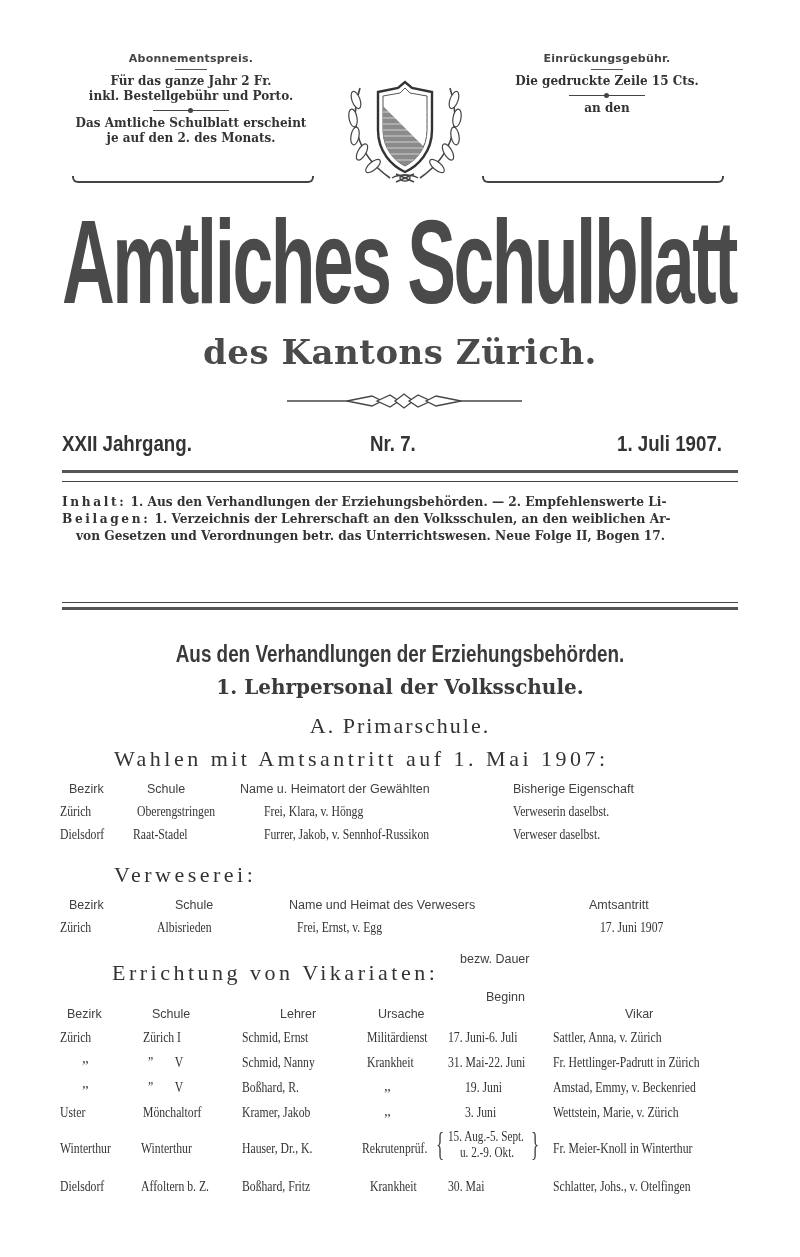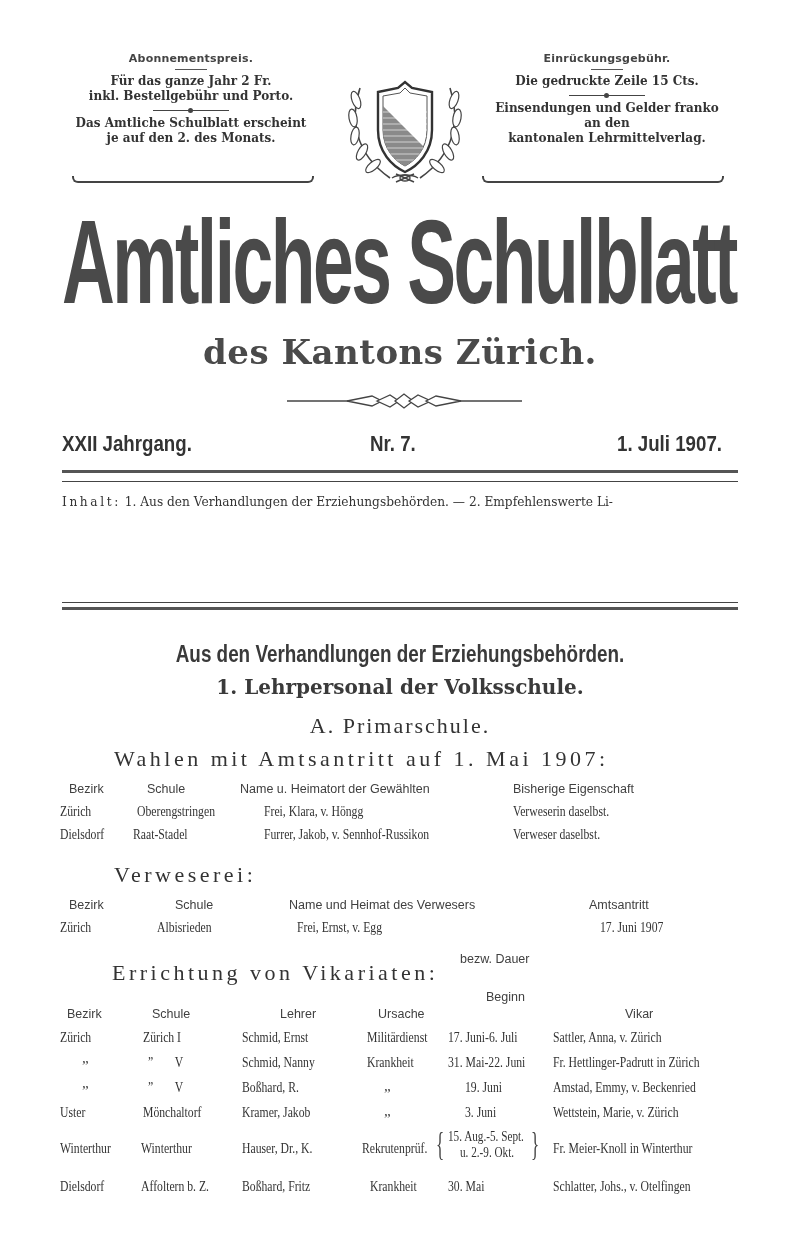--- a/index.html
+++ b/index.html
@@ -20,21 +20,21 @@
   .brace .l { left: 0; border-left: 2px solid #444; border-bottom-left-radius: 6px; }
   .brace .r { right: 0; border-right: 2px solid #444; border-bottom-right-radius: 6px; }
   .title-main {
     font-family: "Liberation Sans", sans-serif; font-weight: bold; font-size: 118px; letter-spacing: -4px;
     color: #4a4a4a; transform: scaleX(0.62); transform-origin: left top; white-space: nowrap; line-height: 118px;
   }
   .title-sub { font-family: "DejaVu Serif", serif; font-weight: bold; font-size: 34px; color: #4a4a4a; letter-spacing: 0.5px; }
   .issue { font-family: "Liberation Sans", sans-serif; font-weight: bold; font-size: 22px; color: #333; transform: scaleX(0.85); transform-origin: left top; white-space: nowrap; }
   .thickrule { position: absolute; left: 62px; width: 676px; background: #555; }
   .thinrule { position: absolute; left: 62px; width: 676px; height: 1px; background: #444; }
-  .contents { font-family: "DejaVu Serif", serif; font-size: 12.2px; line-height: 17px; color: #333; font-weight: normal; }
+  .contents { font-family: "DejaVu Serif", serif; font-size: 12.2px; line-height: 17px; color: #333; font-weight: bold; }
   .contents .spaced { letter-spacing: 2.6px; }
   .contents .indent { padding-left: 14px; }
   .sec-head { font-family: "Liberation Sans", sans-serif; font-weight: bold; font-size: 23px; color: #3a3a3a; transform: scaleX(0.82); transform-origin: center top; white-space: nowrap; }
   .sec-sub { font-family: "DejaVu Serif", serif; font-weight: bold; font-size: 20px; color: #3a3a3a; }
   .sec-a { font-family: "Liberation Serif", serif; font-size: 22px; color: #333; letter-spacing: 2px; }
   .spaced-head { font-family: "Liberation Serif", serif; font-size: 22px; color: #333; letter-spacing: 3.5px; white-space: nowrap; }
   .th { font-family: Liberation Sans, sans-serif; font-size: 12.5px; color: #404040; white-space: nowrap; }
   .td { font-family: "Liberation Serif", serif; font-size: 15px; color: #333; white-space: nowrap; transform: scaleX(0.78); transform-origin: left top; }
   .ditto { font-family: "Liberation Serif", serif; font-size: 15px; color: #444; }
   .bracetxt { font-family: "Liberation Serif", serif; font-size: 14px; line-height: 15px; color: #333; white-space: nowrap; transform: scaleX(0.8); transform-origin: left top; }
@@ -101,23 +101,21 @@
       <ellipse cx="65" cy="100" rx="5" ry="3"></ellipse>
     </g>
   </svg>
 </div>
 
 <div class="abs center" style="left:472px; top:52px; width:270px;">
   <div class="box-head">Einrückungsgebühr.</div>
   <div class="shortrule"></div>
   <div class="box-text">Die gedruckte Zeile 15 Cts.</div>
   <div class="dotrule"></div>
-  <div class="box-text">Einsendungen und Gelder franko</div>
   <div class="box-text">an den</div>
-  <div class="box-text">kantonalen Lehrmittelverlag.</div>
 </div>
 <div class="brace" style="left:482px; top:176px; width:242px;">
     <div class="l"></div>
     <div class="r"></div>
   </div>
 
 <div class="abs title-main" style="left:62px; top:203px;">Amtliches Schulblatt</div>
 <div class="abs center title-sub" style="left:0; width:800px; top:332px;">des Kantons Zürich.</div>
 
 <div class="abs" style="left:287px; top:393px; width:235px; height:16px;">
@@ -135,20 +133,22 @@
 
 <div class="abs issue" style="left:62px; top:431px;">XXII Jahrgang.</div>
 <div class="abs issue" style="left:370px; top:431px;">Nr. 7.</div>
 <div class="abs issue" style="left:617px; top:431px;">1. Juli 1907.</div>
 
 <div class="thickrule" style="top:470px; height:3px;"></div>
 <div class="thinrule" style="top:481px;"></div>
 
 <div class="abs contents" style="left:62px; top:494px; width:680px;">
   <div><span class="spaced">Inhalt:</span> <span>1. Aus den Verhandlungen der Erziehungsbehörden. — 2. Empfehlenswerte Li-</span></div>
+  <div><span class="spaced">Beilagen:</span> <span>1. Verzeichnis der Lehrerschaft an den Volksschulen, an den weiblichen Ar-</span></div>
+  <div class="indent">von Gesetzen und Verordnungen betr. das Unterrichtswesen. Neue Folge II, Bogen 17.</div>
 </div>
 
 <div class="thinrule" style="top:602px;"></div>
 <div class="thickrule" style="top:607px; height:3px;"></div>
 
 <div class="abs center sec-head" style="left:0; width:800px; top:641px;">Aus den Verhandlungen der Erziehungsbehörden.</div>
 <div class="abs center sec-sub" style="left:0; width:800px; top:675px;">1. Lehrpersonal der Volksschule.</div>
 <div class="abs center sec-a" style="left:0; width:800px; top:713px;">A. Primarschule.</div>
 
 <div class="abs spaced-head" style="left:114px; top:746px;">Wahlen mit Amtsantritt auf 1. Mai 1907:</div>

